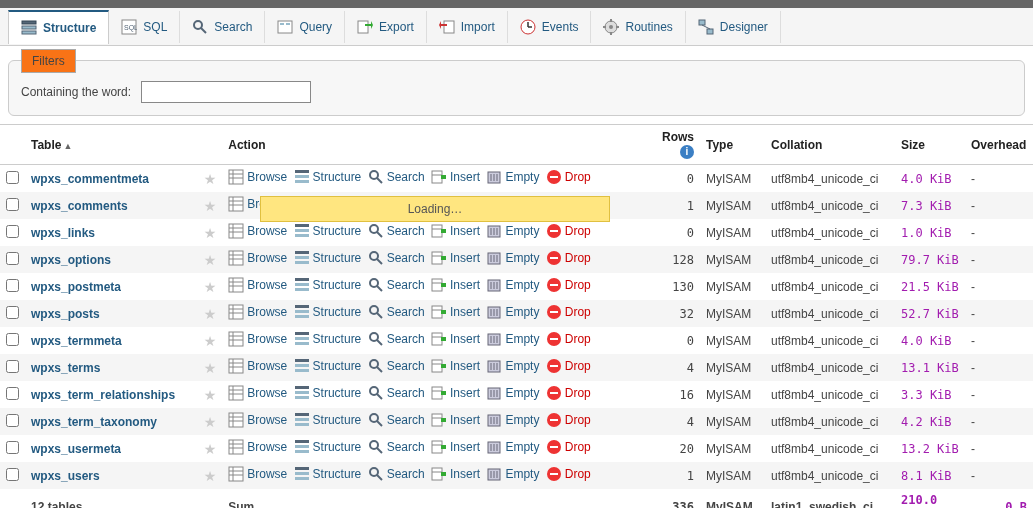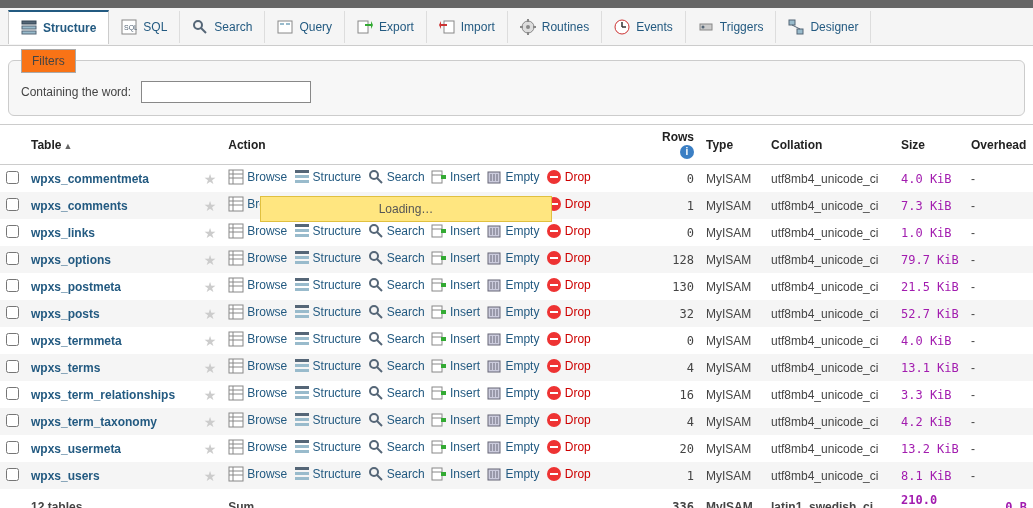--- a/index.html
+++ b/index.html
@@ -22,21 +22,21 @@
 .tname { color: #235a81; font-weight: bold; cursor: pointer; }
 .act { display: inline-flex; align-items: center; gap: 3px; color: #235a81; cursor: pointer; margin-right: 3px; }
 .drop { color: #cc0000; }
 .num { text-align: right; font-family: monospace; }
 .size { font-family: monospace; font-size: 11px; color: #a21caf; }
 .sum-row td { font-weight: bold; }
 .star { color: #ccc; cursor: pointer; font-size: 14px; }
 .sort-arrow { font-size: 9px; color: #666; margin-left: 2px; }
 .info-icon { display: inline-block; width: 14px; height: 14px; background: #3b7fc4; color: #fff; border-radius: 50%; font-size: 10px; line-height: 14px; text-align: center; margin-left: 3px; }
 .chk { cursor: pointer; }
-.loading { position: absolute; top: 196px; left: 260px; width: 292px; background: #ffe680; border: 1px solid #e0c040; text-align: center; padding: 5px 0; color: #555; font-size: 12px; z-index: 999; }
+.loading { position: absolute; top: 196px; left: 260px; width: 350px; background: #ffe680; border: 1px solid #e0c040; text-align: center; padding: 5px 0; color: #555; font-size: 12px; z-index: 999; }
 svg { display: block; }
 </style>
 </head>
 <body>
 
 <div class="topbar"></div>
 
 <div class="tabs">
   <div class="tab active">
     <span class="icon">
@@ -90,45 +90,36 @@
         <svg viewBox="0 0 16 16">
           <rect x="5" y="2" width="10" height="12" fill="#fff" stroke="#888"></rect>
           <path d="M 8 5 L 2 5 L 2 2 L 0 6 L 2 10 L 2 7 L 8 7 Z" fill="#c33"></path>
         </svg>
       </span>
     <span>Import</span>
   </div>
   <div class="tab">
     <span class="icon">
         <svg viewBox="0 0 16 16">
+          <circle cx="8" cy="8" r="7" fill="#fff" stroke="#c33"></circle>
+          <line x1="8" y1="8" x2="8" y2="3" stroke="#333" stroke-width="1.5"></line>
+          <line x1="8" y1="8" x2="12" y2="8" stroke="#333" stroke-width="1.5"></line>
+        </svg>
+      </span>
+    <span>Events</span>
+  </div>
+  <div class="tab">
+    <span class="icon">
+        <svg viewBox="0 0 16 16">
           <circle cx="8" cy="8" r="6" fill="#ddd" stroke="#888"></circle>
           <circle cx="8" cy="8" r="2" fill="#888"></circle>
           <path d="M 8 0 L 8 3 M 8 13 L 8 16 M 0 8 L 3 8 M 13 8 L 16 8" stroke="#888" stroke-width="2"></path>
         </svg>
       </span>
     <span>Routines</span>
-  </div>
-  <div class="tab">
-    <span class="icon">
-        <svg viewBox="0 0 16 16">
-          <circle cx="8" cy="8" r="7" fill="#fff" stroke="#c33"></circle>
-          <line x1="8" y1="8" x2="8" y2="3" stroke="#333" stroke-width="1.5"></line>
-          <line x1="8" y1="8" x2="12" y2="8" stroke="#333" stroke-width="1.5"></line>
-        </svg>
-      </span>
-    <span>Events</span>
-  </div>
-  <div class="tab">
-    <span class="icon">
-        <svg viewBox="0 0 16 16">
-          <rect x="2" y="5" width="12" height="6" fill="#ccc" stroke="#888"></rect>
-          <circle cx="5" cy="8" r="1.5" fill="#567"></circle>
-        </svg>
-      </span>
-    <span>Triggers</span>
   </div>
   <div class="tab">
     <span class="icon">
         <svg viewBox="0 0 16 16">
           <rect x="1" y="1" width="6" height="5" fill="#9bc" stroke="#567"></rect>
           <rect x="9" y="10" width="6" height="5" fill="#9bc" stroke="#567"></rect>
           <line x1="4" y1="6" x2="12" y2="10" stroke="#567"></line>
         </svg>
       </span>
     <span>Designer</span>

